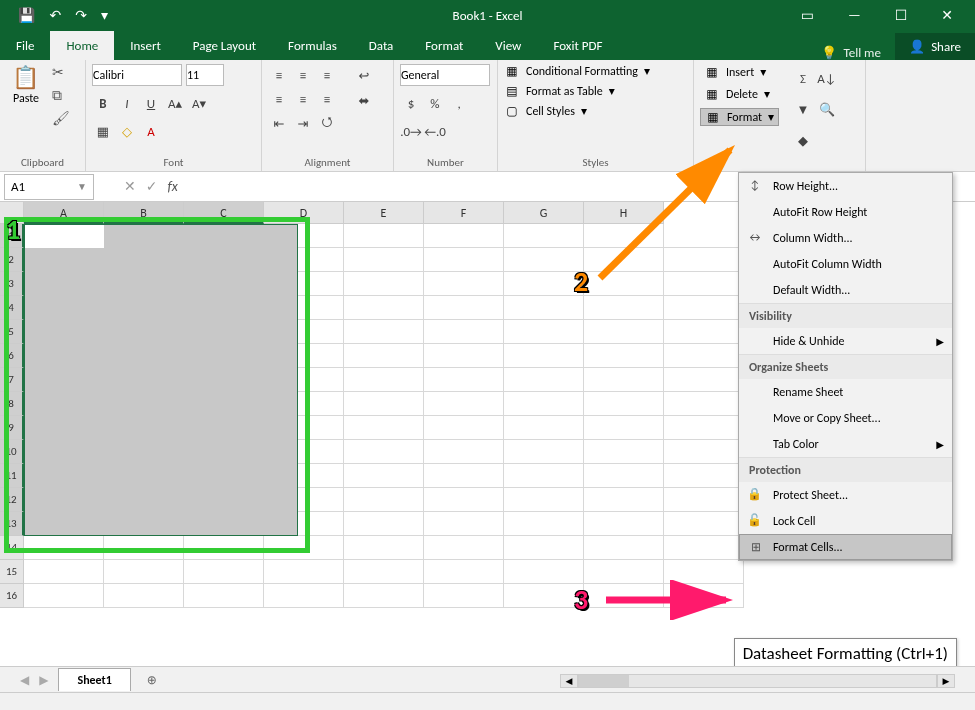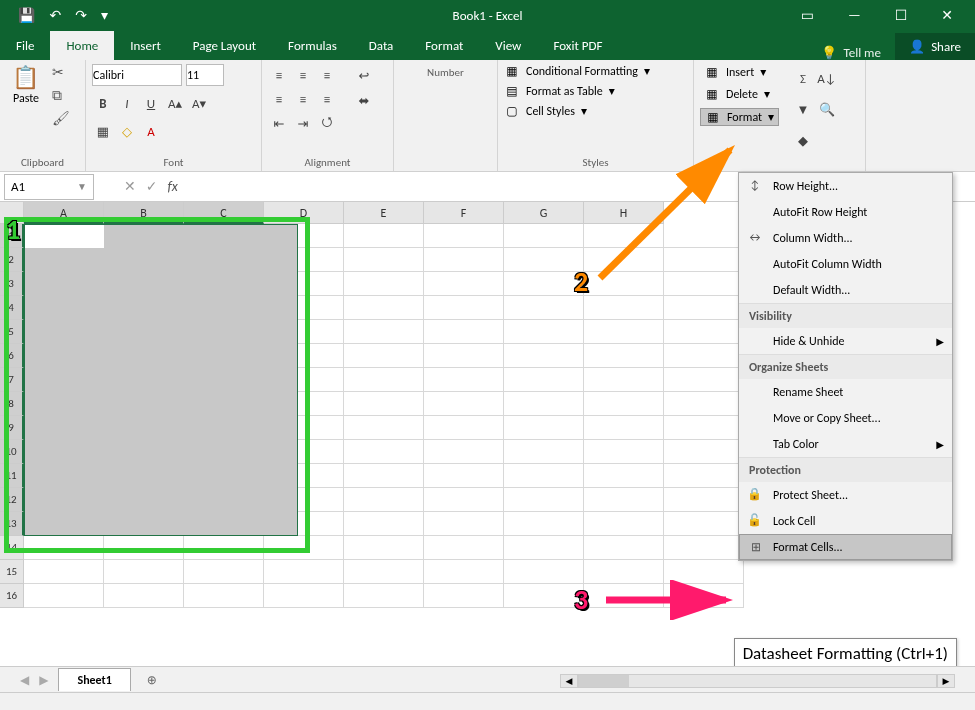--- a/index.html
+++ b/index.html
@@ -196,20 +196,32 @@
       </div>
       <div class="col">
         <button class="btn-sq" style="width:40px">↩</button>
         <button class="btn-sq" style="width:40px">⬌</button>
       </div>
     </div>
     <div class="group-label">Alignment</div>
   </div>
 
   <div class="group" style="width:104px">
+    <div class="group-content col">
+      <input class="combo" style="width: 90px;" value="General">
+      <div class="row">
+        <button class="btn-sq">$</button>
+        <button class="btn-sq">%</button>
+        <button class="btn-sq">,</button>
+      </div>
+      <div class="row">
+        <button class="btn-sq">.0→</button>
+        <button class="btn-sq">←.0</button>
+      </div>
+    </div>
     <div class="group-label">Number</div>
   </div>
 
   <div class="group" style="width:196px">
     <div class="group-content">
       <div class="styles-list">
         <div class="ln"><span class="ic-sm">▦</span><span>Conditional Formatting</span> ▾</div>
         <div class="ln"><span class="ic-sm">▤</span><span>Format as Table</span> ▾</div>
         <div class="ln"><span class="ic-sm">▢</span><span>Cell Styles</span> ▾</div>
       </div>

